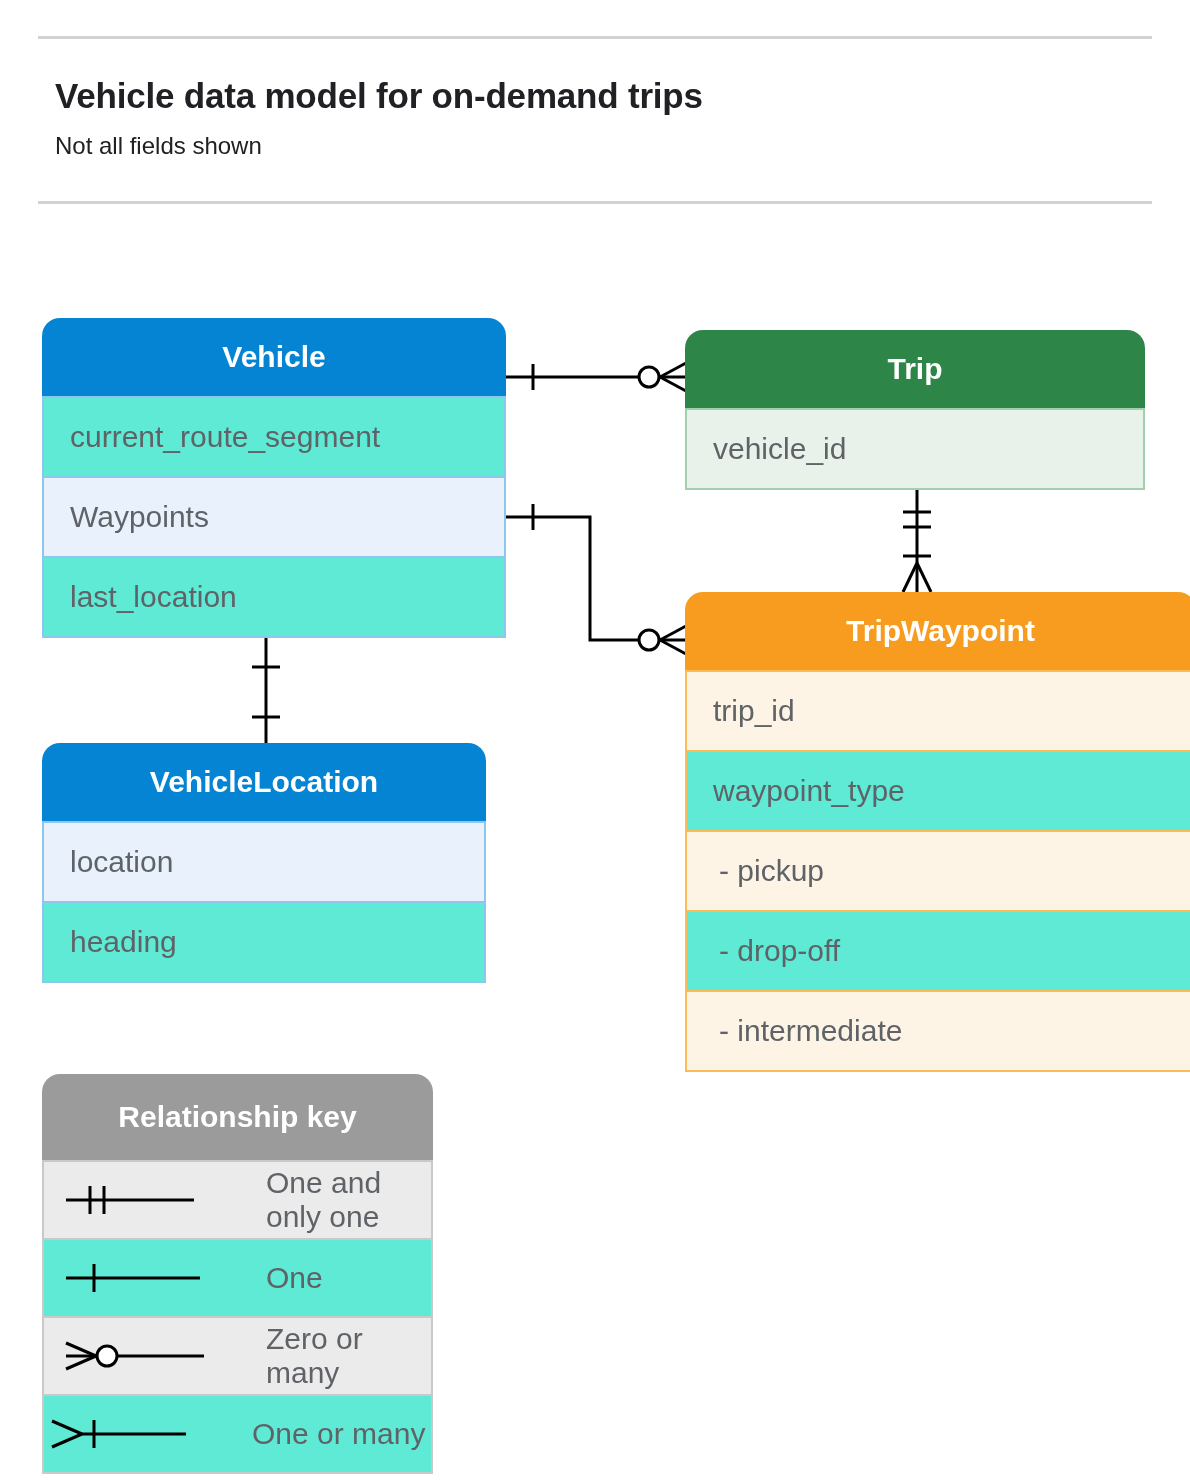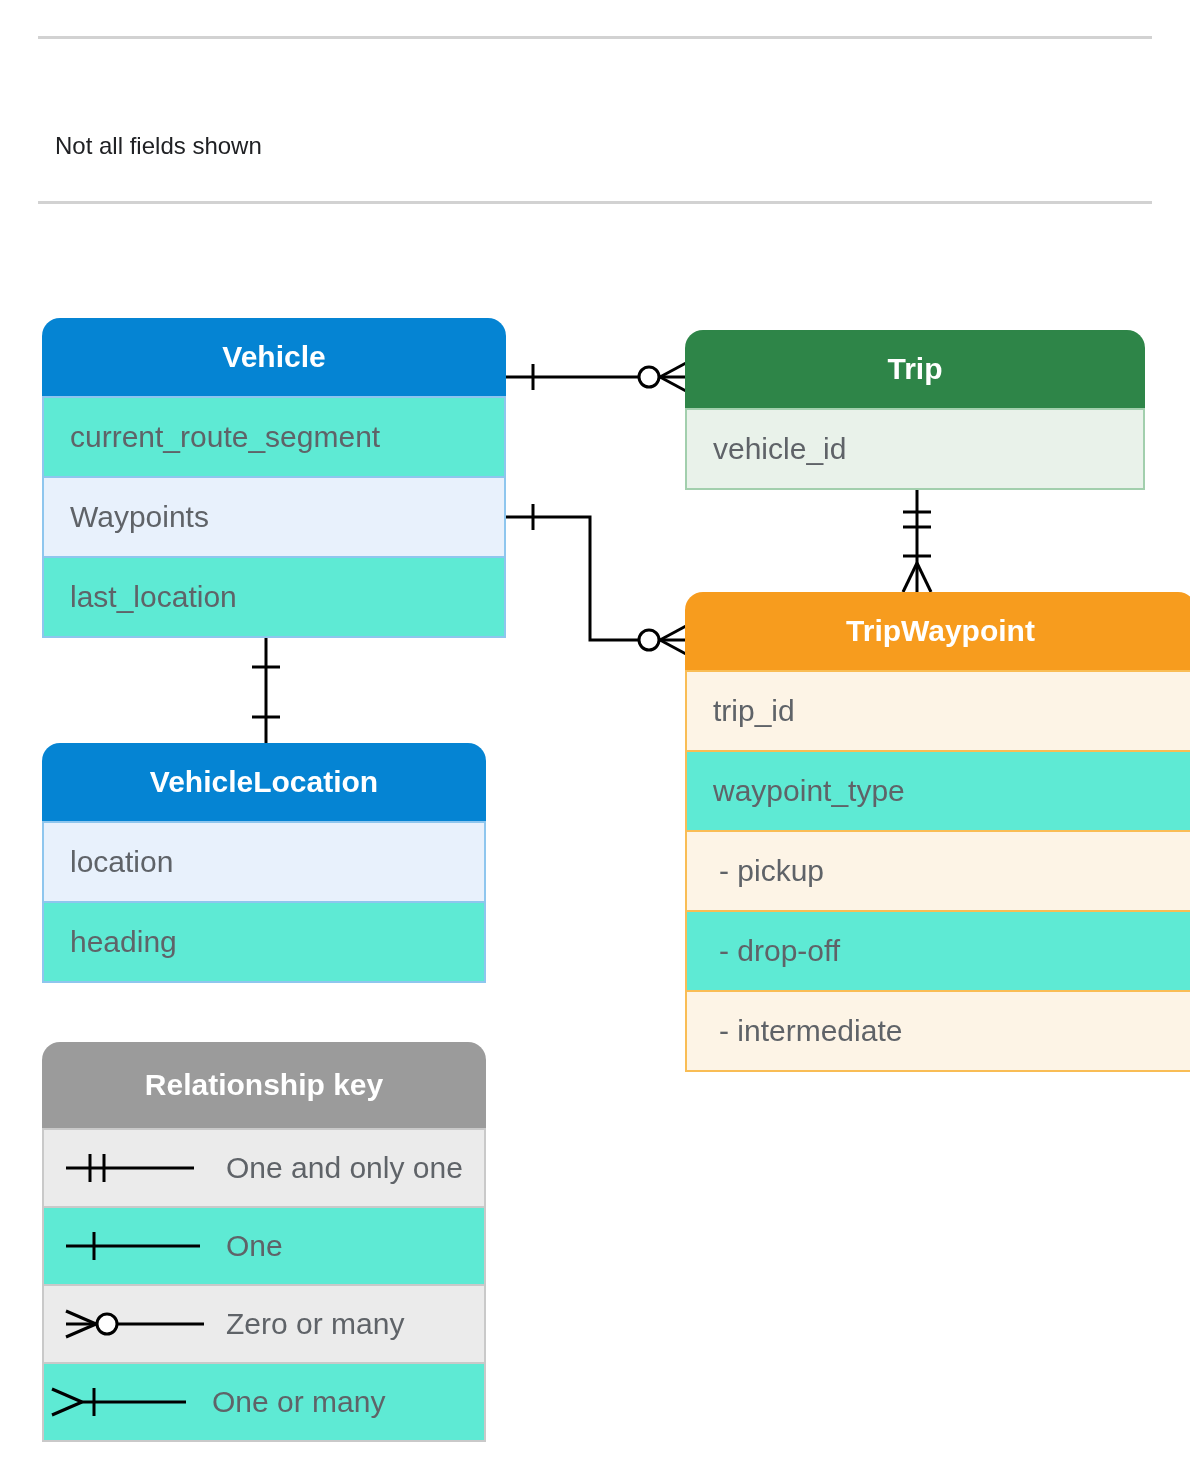--- a/index.html
+++ b/index.html
@@ -33,35 +33,36 @@
   
   .orange .entity-header{background:var(--orange,#f79c1e);}
   .orange .entity-body{border:2px solid var(--orange-border,#f9bd55);}
   .orange .row{border-bottom:2px solid var(--orange-border,#f9bd55);}
   .orange .row:last-child{border-bottom:none;}
   .orange .row.shade{background:var(--orange-row,#fdf4e6);}
 
   
   .legend .entity-header{background:var(--gray,#9b9b9b);}
   .legend .entity-body{border:2px solid var(--gray-border,#c9c9c9);}
-  .legend .row{height:76px;border-bottom:2px solid var(--gray-border,#c9c9c9);padding-left:20px;}
+  .legend .row{height:76px;border-bottom:2px solid var(--gray-border,#c9c9c9);padding-left:20px;gap:40px;}
   .legend .row:last-child{border-bottom:none;padding-left:6px;}
   .legend .row.shade{background:var(--gray-row,#ebebeb);}
   .legend .sym{flex:0 0 150px;}
   .legend .sym-label{margin-left:12px;}
 
   .connectors{position:absolute;left:0;top:0;pointer-events:none;}
   .connectors *{vector-effect:non-scaling-stroke;}
 </style>
 </head>
 <body>
 
 <div class="canvas">
 
   <div class="rule rule-top"></div>
+  <h1 class="page-title">Vehicle data model for on-demand trips</h1>
   <p class="page-subtitle">Not all fields shown</p>
   <div class="rule rule-2"></div>
 
   <svg class="connectors" width="1190" height="1480" viewBox="0 0 1190 1480" fill="none" stroke="#000" stroke-width="3">
 
     <g>
       <line x1="506" y1="377" x2="685" y2="377"></line>
       <line x1="533" y1="364" x2="533" y2="390"></line>
       <circle cx="649" cy="377" r="10" fill="#fff"></circle>
       <line x1="660" y1="377" x2="686" y2="363"></line>
@@ -120,21 +121,21 @@
   </div>
 
   <div class="entity blue" style="left:42px;top:743px;width:444px;">
     <div class="entity-header">VehicleLocation</div>
     <div class="entity-body">
       <div class="row shade">location</div>
       <div class="row">heading</div>
     </div>
   </div>
 
-  <div class="entity legend" style="left:42px;top:1042px;width:444px;">
+  <div class="entity legend" style="left:42px;top:1074px;width:391px;">
     <div class="entity-header" style="height:86px;">Relationship key</div>
     <div class="entity-body">
       <div class="row shade">
         <svg class="sym" width="150" height="44" viewBox="0 0 150 44" fill="none" stroke="#000" stroke-width="3">
           <line x1="2" y1="22" x2="130" y2="22"></line>
           <line x1="26" y1="8" x2="26" y2="36"></line>
           <line x1="40" y1="8" x2="40" y2="36"></line>
         </svg>
         <span class="sym-label">One and only one</span>
       </div>

